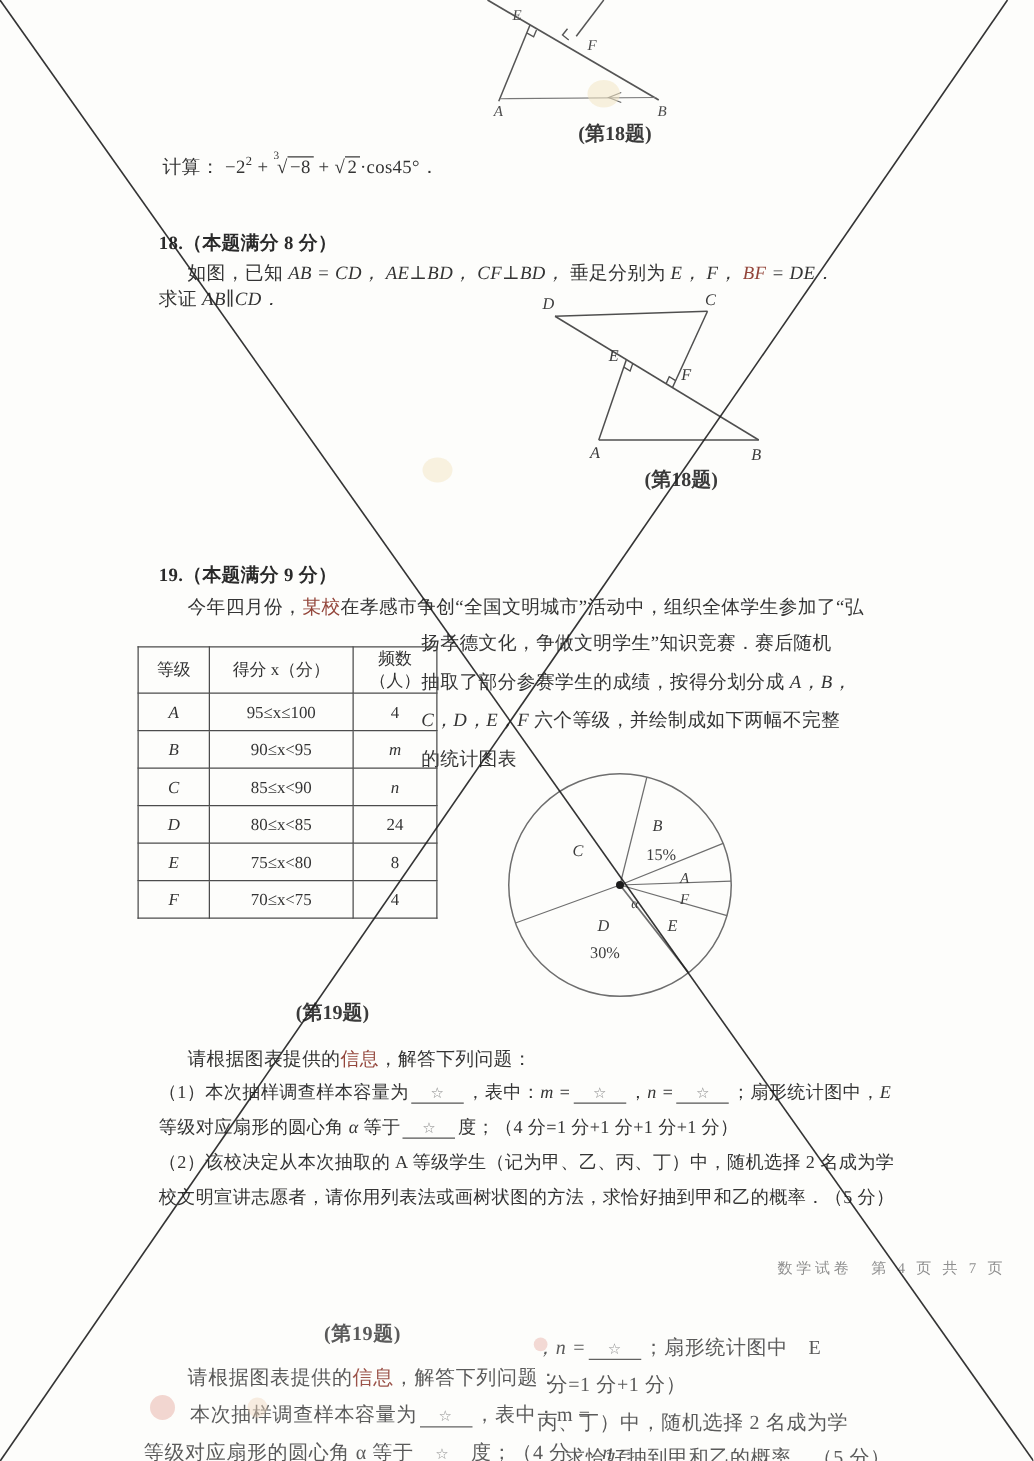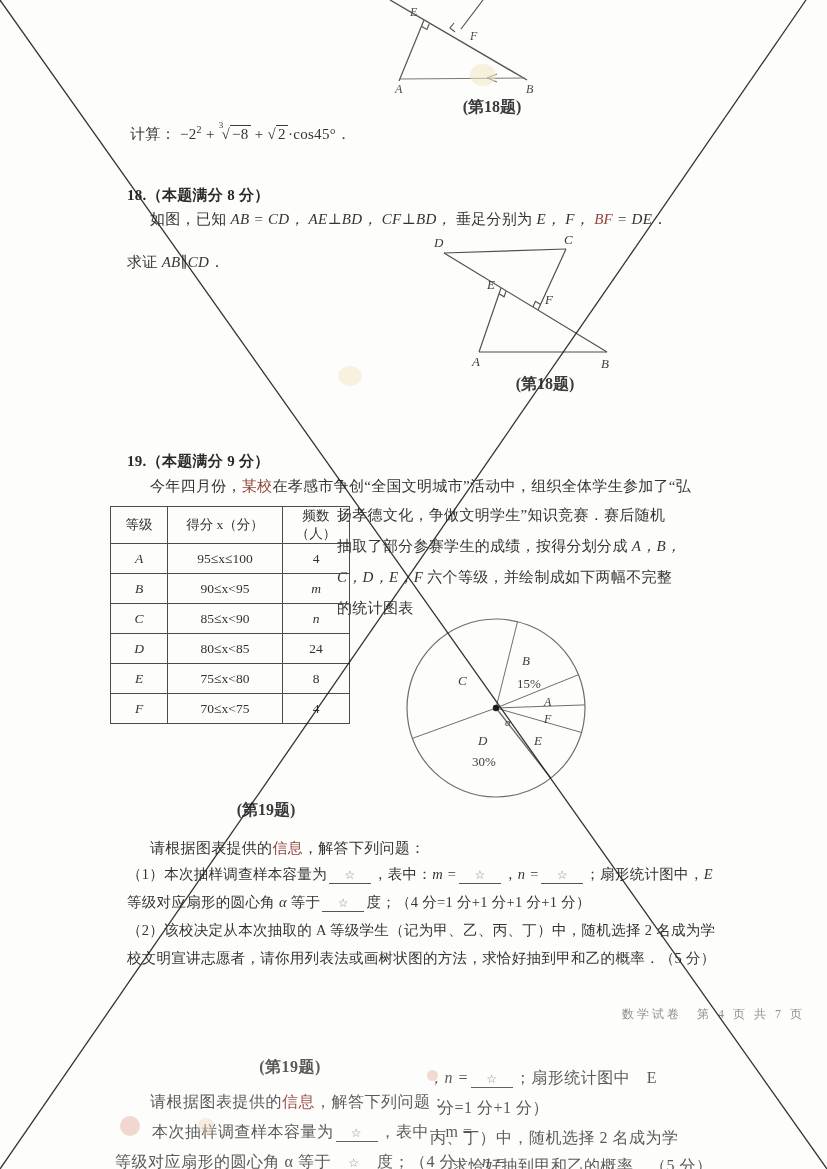--- a/index.html
+++ b/index.html
@@ -9,21 +9,21 @@
   .line{white-space:nowrap;font-size:15px;line-height:1.25;letter-spacing:.3px;}
   .small{font-size:14.5px;}
   .bold{font-weight:bold;color:#2a2a2a;}
   .m{font-style:italic;text-align:right;}
   .red{color:#93453a;}
   .cap{font-size:16px;font-weight:bold;color:#3a3a3a;text-align:center;}
   sup{font-size:10px;}
   .ridx{font-size:9px;position:relative;top:-5px;margin-right:-2px;}
   .over{border-top:1.3px solid #3a3a3a;padding:0 2px;}
   .blank{display:inline-block;min-width:36px;border-bottom:1px solid #555;text-align:center;color:#8a8a8a;font-size:12px;padding:0 3px;margin:0 2px;}
-  table.freq{border-collapse:collapse;font-size:13.5px;color:#333;}
+  table.freq{border-collapse:collapse;font-size:13.5px;color:#333;margin-top:11px;}
   table.freq td,table.freq th{border:1px solid #4c4c4c;text-align:center;height:29px;padding:0 4px;font-weight:normal;}
   table.freq th{font-size:13.5px;}
   .col-grade{width:48px;}.col-score{width:106px;}.col-freq{width:58px;}
   .ghost{color:#4d4d4d;font-size:16px;filter:blur(.35px);opacity:.92;letter-spacing:.5px;white-space:nowrap;}
   .footer{font-size:12px;color:#8f8f8f;letter-spacing:3px;}
   svg text{font-family:"Liberation Serif","DejaVu Serif",serif;}
   .blob{position:absolute;border-radius:50%;pointer-events:none;}
 </style>
 </head>
 <body>
@@ -51,21 +51,21 @@
     <span>+</span>
     <sup class="ridx">3</sup><span>√</span><span class="over">−8</span>
     <span>+</span>
     <span>√</span><span class="over">2</span><span>·cos45°．</span>
   </div>
 
   <div class="abs line bold" style="left:127px;top:186px">18.（本题满分 8 分）</div>
   <div class="abs line" style="left:150px;top:210px">
     <span>如图，已知 </span><span class="m">AB = CD，  AE⊥BD，  CF⊥BD，</span><span>  垂足分别为 </span><span class="m">E，  F，  </span><span class="m red">BF</span><span class="m"> = DE．</span>
   </div>
-  <div class="abs line" style="left:127px;top:253px">
+  <div class="abs line" style="left:127px;top:231px">
     <span>求证 </span><span class="m">AB∥CD．</span>
   </div>
 
   <svg class="abs" style="left:398px;top:233px" width="230" height="162" viewBox="0 0 230 162">
     <line x1="46" y1="20" x2="168" y2="16" stroke="#4f4f4f" stroke-width="1.2"></line>
     <line x1="46" y1="20" x2="209" y2="119" stroke="#4f4f4f" stroke-width="1.2"></line>
     <line x1="81" y1="119" x2="209" y2="119" stroke="#4f4f4f" stroke-width="1.2"></line>
     <line x1="81" y1="119" x2="103" y2="55" stroke="#4f4f4f" stroke-width="1.2"></line>
     <line x1="168" y1="16" x2="140" y2="77" stroke="#4f4f4f" stroke-width="1.2"></line>
     <polyline points="108.1,58.1 106.1,63.8 101.1,60.7" fill="none" stroke="#4f4f4f" stroke-width="1.1"></polyline>

